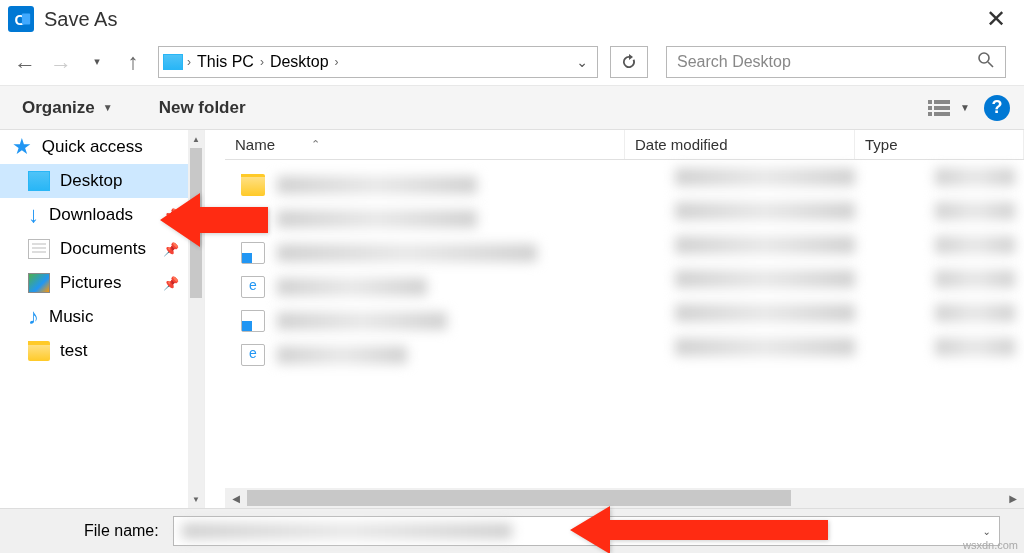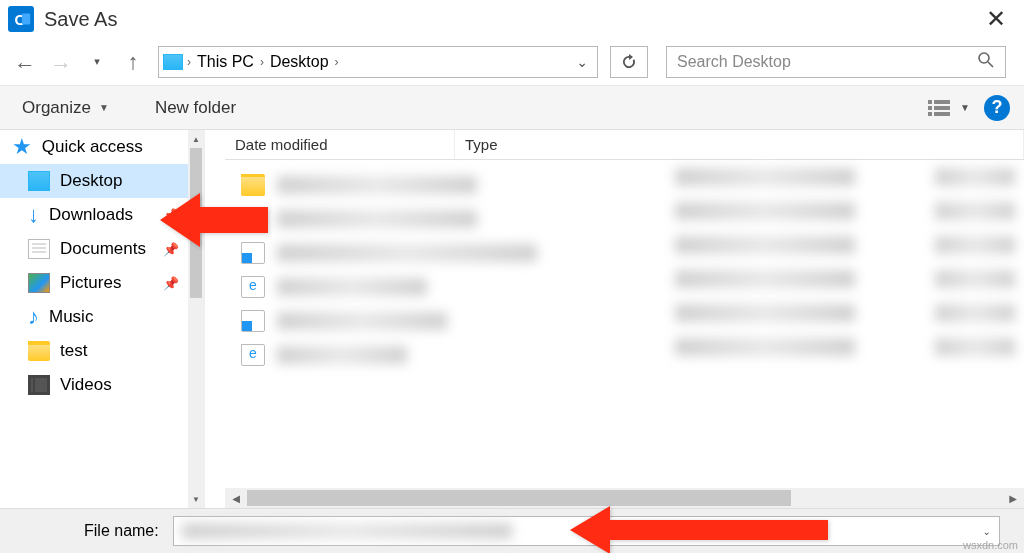--- a/index.html
+++ b/index.html
@@ -22,21 +22,21 @@
 .breadcrumb .sep { font-size: 12px; color: #666; }
 .breadcrumb .dd { width: 22px; text-align: center; color: #555; margin-left: auto; }
 .refresh-box { width: 38px; height: 32px; border: 1px solid #b8b8b8; display: flex; align-items: center; justify-content: center; margin-left: 6px; }
 .searchbox { flex: 1; max-width: 340px; margin-left: 12px; height: 32px; border: 1px solid #b8b8b8; display: flex; align-items: center; padding: 8px 10px; color: #888; font-size: 16px; }
 .searchbox input { border: none; flex: 1; font-size: 16px; color: #333; outline: none; }
 .searchbox input::placeholder { color: #888; }
 .searchbox .mag { margin-left: auto; color: #666; }
 
 
 .toolbar { display: flex; align-items: center; height: 44px; padding: 0 14px; background: #f5f5f5; border-bottom: 1px solid #e0e0e0; }
-.tool-btn { display: flex; align-items: center; font-size: 17px; color: #333; gap: 8px; padding: 6px 8px; cursor: pointer; }
+.tool-btn { display: flex; align-items: center; font-size: 17px; color: #333; gap: 8px; padding: 6px 8px; cursor: pointer; font-weight: bold; }
 .tool-btn .caret { font-size: 10px; color: #555; }
 .toolbar-spacer { flex: 1; }
 .view-btn { display: flex; align-items: center; gap: 10px; margin-right: 14px; color: #777; cursor: pointer; }
 .view-btn svg { width: 22px; height: 20px; }
 .help-btn { width: 26px; height: 26px; background: #0078d4; border-radius: 50%; color: #fff; font-size: 18px; font-weight: bold; display: flex; align-items: center; justify-content: center; cursor: pointer; }
 
 
 .main { display: flex; height: 378px; }
 .sidebar { width: 204px; overflow: hidden; position: relative; }
 .sidebar .sb-scroll { width: 16px; position: absolute; right: 0; top: 0; bottom: 0; background: #f0f0f0; }
@@ -190,33 +190,33 @@
       <span class="pin">📌</span>
     </div>
     <div class="sb-item">
       <span class="mus-ic">♪</span>
       <span>Music</span>
     </div>
     <div class="sb-item">
       <span class="sb-icon test-ic"></span>
       <span>test</span>
     </div>
-    <div class="sb-item">
-      <span class="sb-icon vid-ic"></span>
-      <span>Videos</span>
-    </div>
     <div class="sb-scroll">
       <div class="up">▲</div>
       <div class="thumb" style="height:150px"></div>
       <div class="down" style="position:absolute;bottom:0;width:100%">▼</div>
     </div>
   </div>
   <div class="vsep"></div>
   <div class="filepane">
     <div class="cols">
+      <div class="col name">
+        <span>Name</span>
+        <span style="color:#777;font-size:11px">⌃</span>
+      </div>
       <div class="col date">
           <span>Date modified</span>
         </div>
       <div class="col type">
           <span>Type</span>
         </div>
     </div>
     <div class="filelist">
       <div class="file-row">
           <span class="fi"></span>

